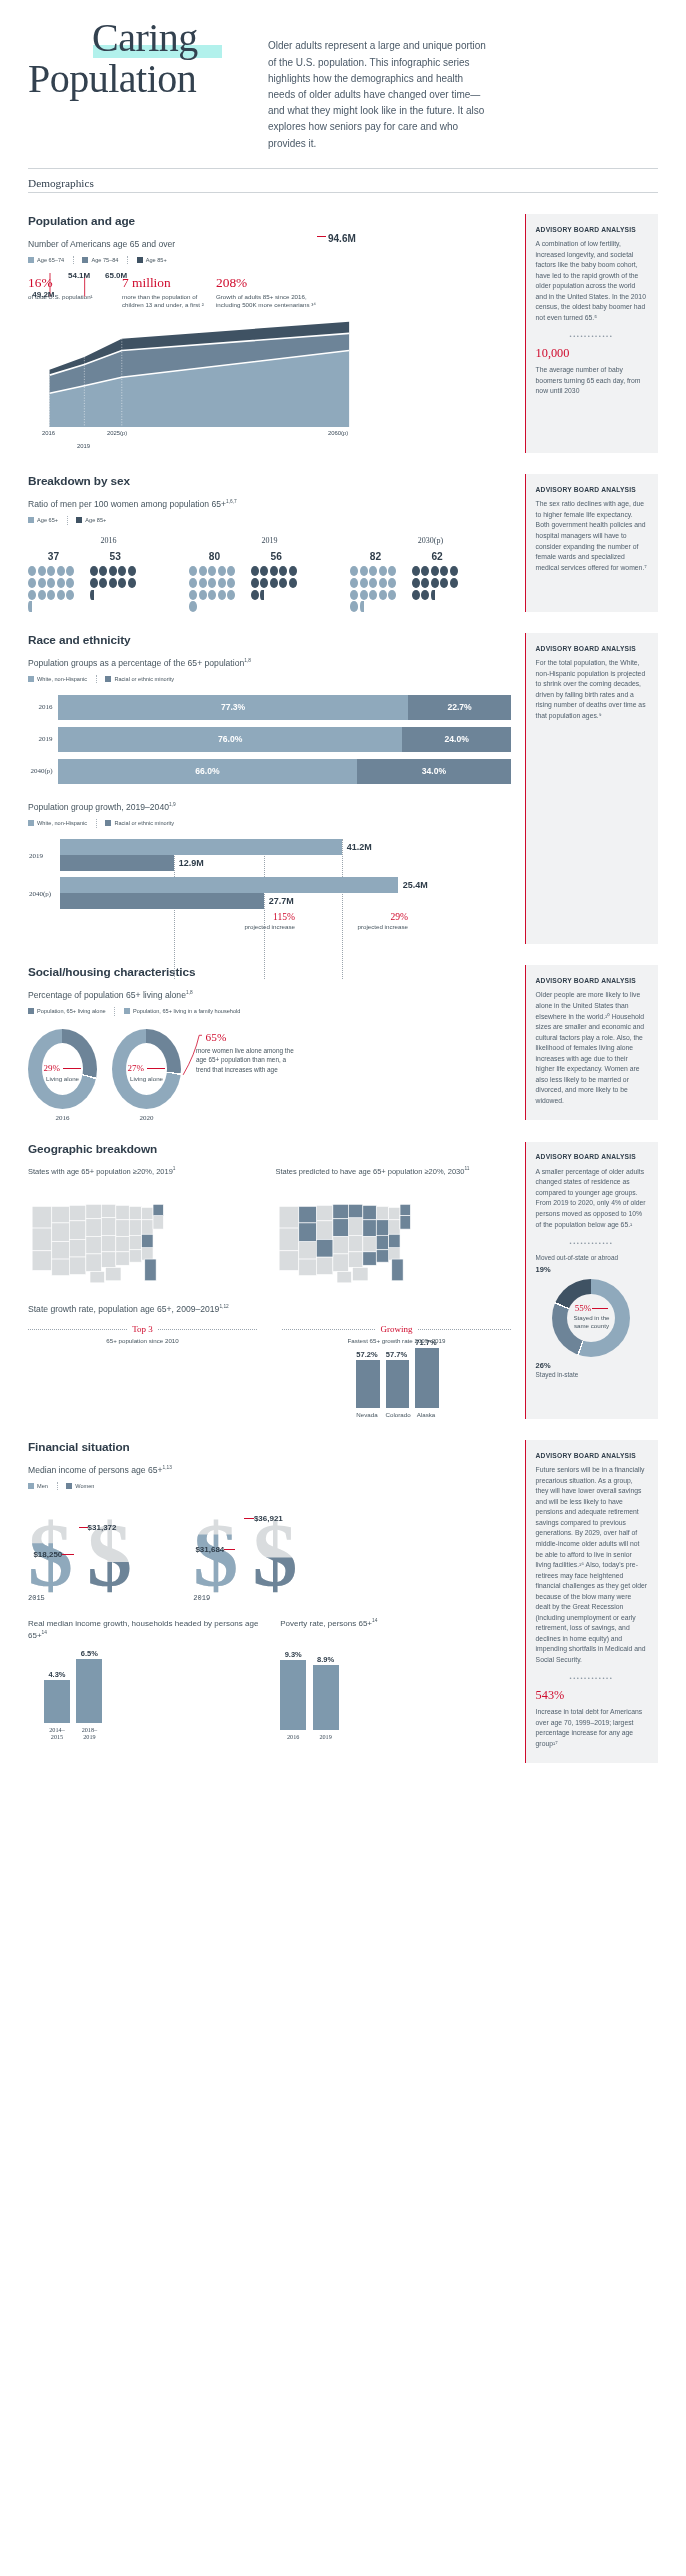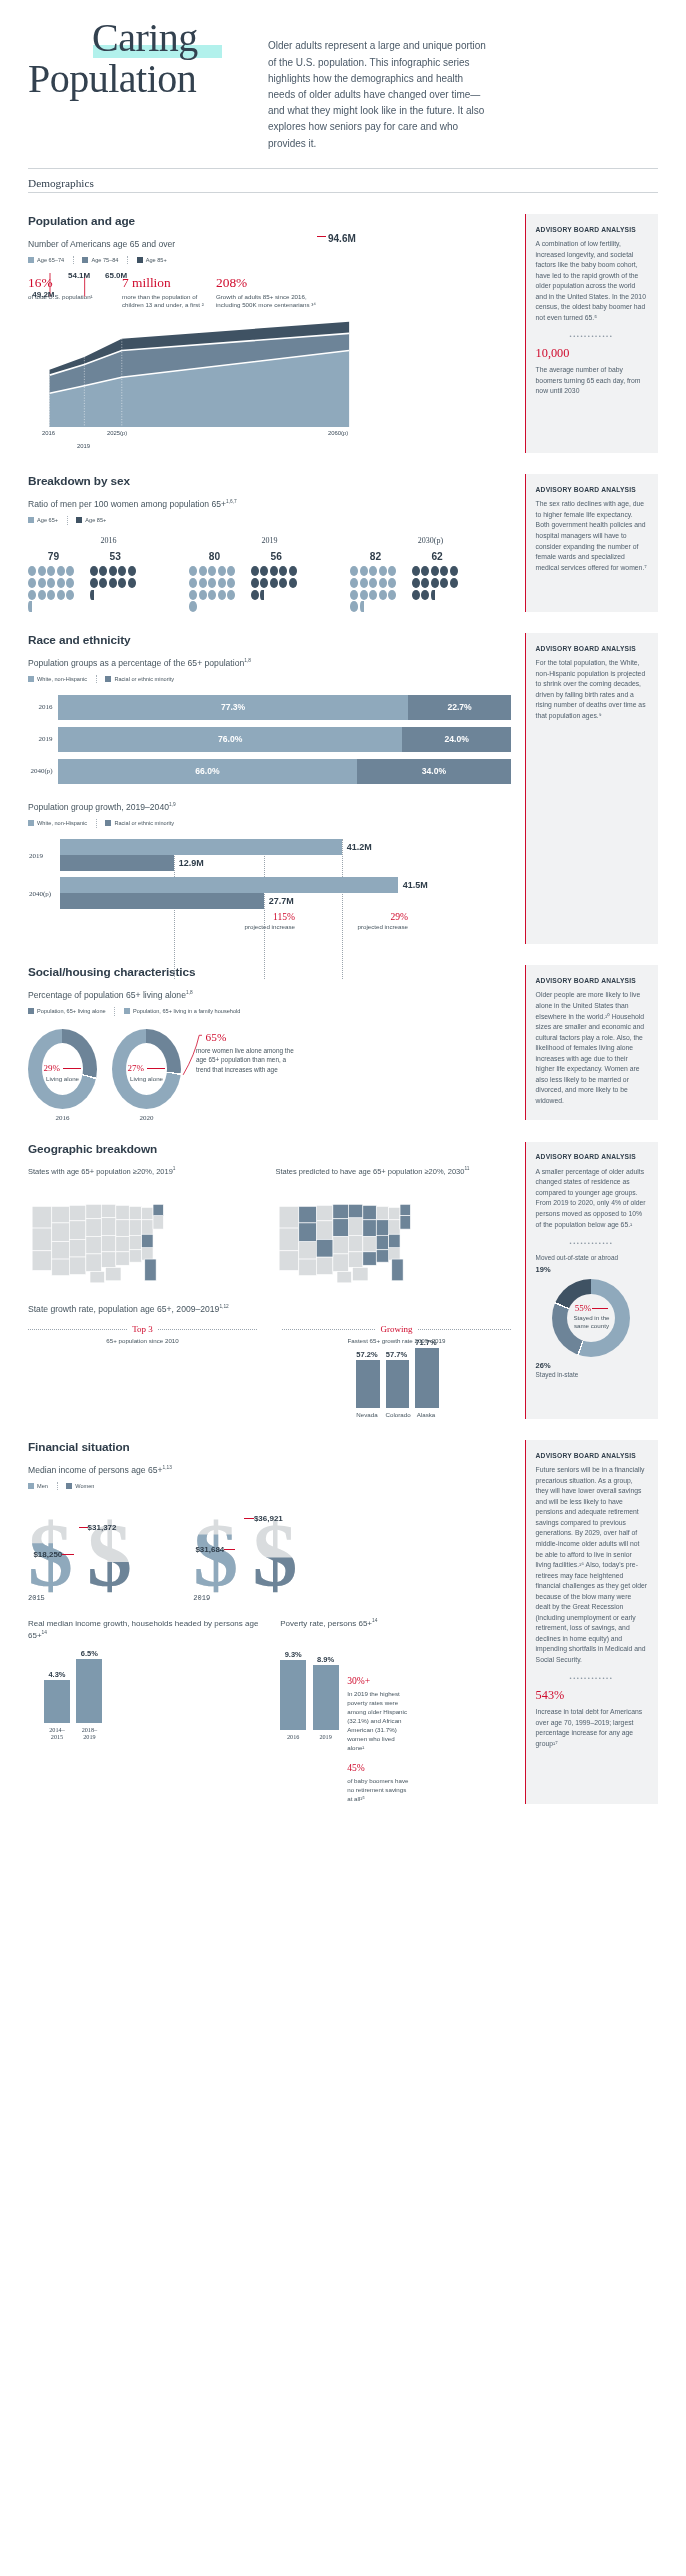--- a/index.html
+++ b/index.html
@@ -268,21 +268,21 @@
             <i class="sw" style="background:#3f5263"></i>
             <span>Age 85+</span>
           </span>
       </div>
 
       <div class="sexgrid">
         <div class="sexcol">
           <div class="sexyear">2016</div>
           <div class="sexpair">
             <div class="sexgroup">
-              <div class="sexnum">79</div>
+              <div class="sexnum">37</div>
               <div class="dotgrid">
                   <i class="dot" style="background: rgb(143, 169, 188);"></i>
                   <i class="dot" style="background: rgb(143, 169, 188);"></i>
                   <i class="dot" style="background: rgb(143, 169, 188);"></i>
                   <i class="dot" style="background: rgb(143, 169, 188);"></i>
                   <i class="dot" style="background: rgb(143, 169, 188);"></i>
                   <i class="dot" style="background: rgb(143, 169, 188);"></i>
                   <i class="dot" style="background: rgb(143, 169, 188);"></i>
                   <i class="dot" style="background: rgb(143, 169, 188);"></i>
                   <i class="dot" style="background: rgb(143, 169, 188);"></i>
@@ -482,21 +482,21 @@
             </div>
             <div class="gbar">
               <div class="fill" style="width:114px;background:#6d8498"></div>
               <div class="val">12.9M</div>
             </div>
           </div>
           <div class="grow" style="margin-top:5.4px">
             <div class="glabel" style="top:13px">2040(p)</div>
             <div class="gbar">
               <div class="fill" style="width:338px;background:#8fa9bc"></div>
-              <div class="val">41.5M</div>
+              <div class="val">25.4M</div>
             </div>
             <div class="gbar">
               <div class="fill" style="width:204px;background:#6d8498"></div>
               <div class="val">27.7M</div>
             </div>
           </div>
 
           <div style="position:relative;height:33px;margin-top:2.1px">
             <div class="gnote" style="position:absolute;left:151px;width:84px">
               <span>115%</span>
@@ -845,26 +845,20 @@
                 <div class="mbval">9.3%</div>
                 <div class="mbfill" style="height:70px"></div>
                 <div class="mbcap">2016</div>
               </div>
               <div class="mb">
                 <div class="mbval">8.9%</div>
                 <div class="mbfill" style="height:65px"></div>
                 <div class="mbcap">2019</div>
               </div>
             </div>
-            <div class="sidenote" style="padding-top:14px">
-              <span class="rd">30%+</span>
-              <span>In 2019 the highest poverty rates were among older Hispanic (32.1%) and African American (31.7%) women who lived alone¹</span>
-              <span class="rd" style="margin-top:7.5px">45%</span>
-              <span>of baby boomers have no retirement savings at all¹⁵</span>
-            </div>
           </div>
         </div>
       </div>
     </div>
 
     <aside class="aside">
       <h4>ADVISORY BOARD ANALYSIS</h4>
       <p>Future seniors will be in a financially precarious situation. As a group, they will have lower overall savings and will be less likely to have pensions and adequate retirement savings compared to previous generations. By 2029, over half of middle-income older adults will not be able to afford to live in senior living facilities.¹⁶ Also, today's pre-retirees may face heightened financial challenges as they get older because of the blow many were dealt by the Great Recession (including unemployment or early retirement, loss of savings, and declines in home equity) and impending shortfalls in Medicaid and Social Security.</p>
       <div class="dots">••••••••••••</div>
       <div class="bignum">543%</div>

